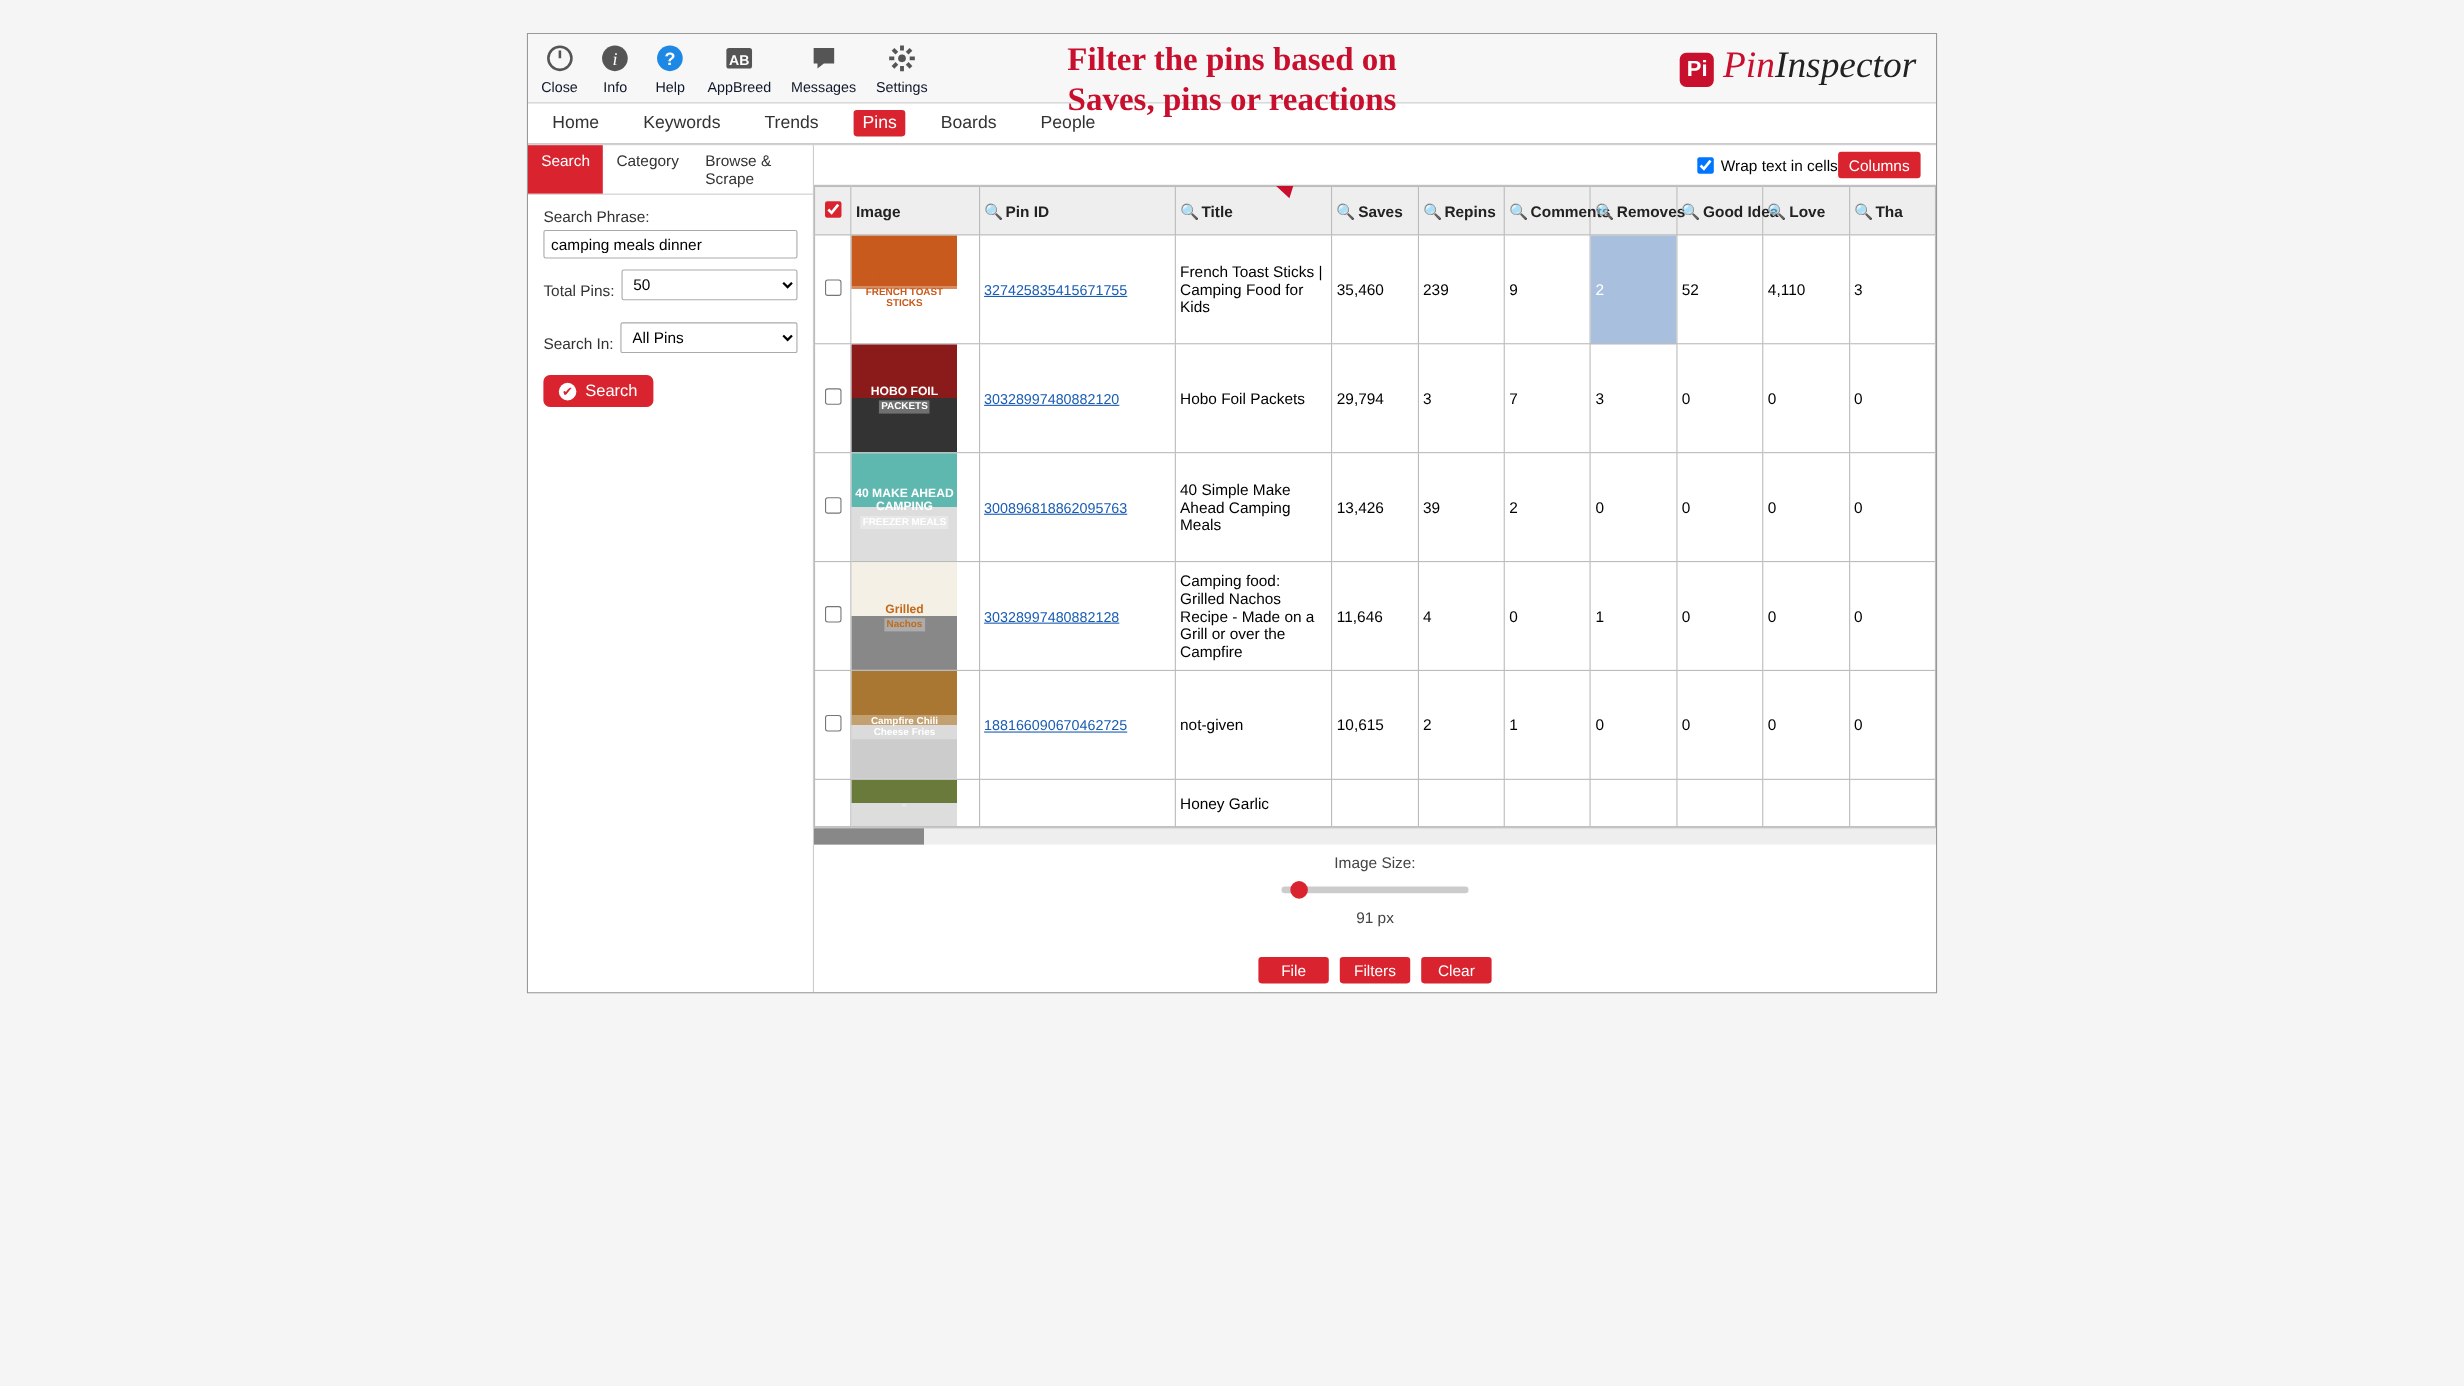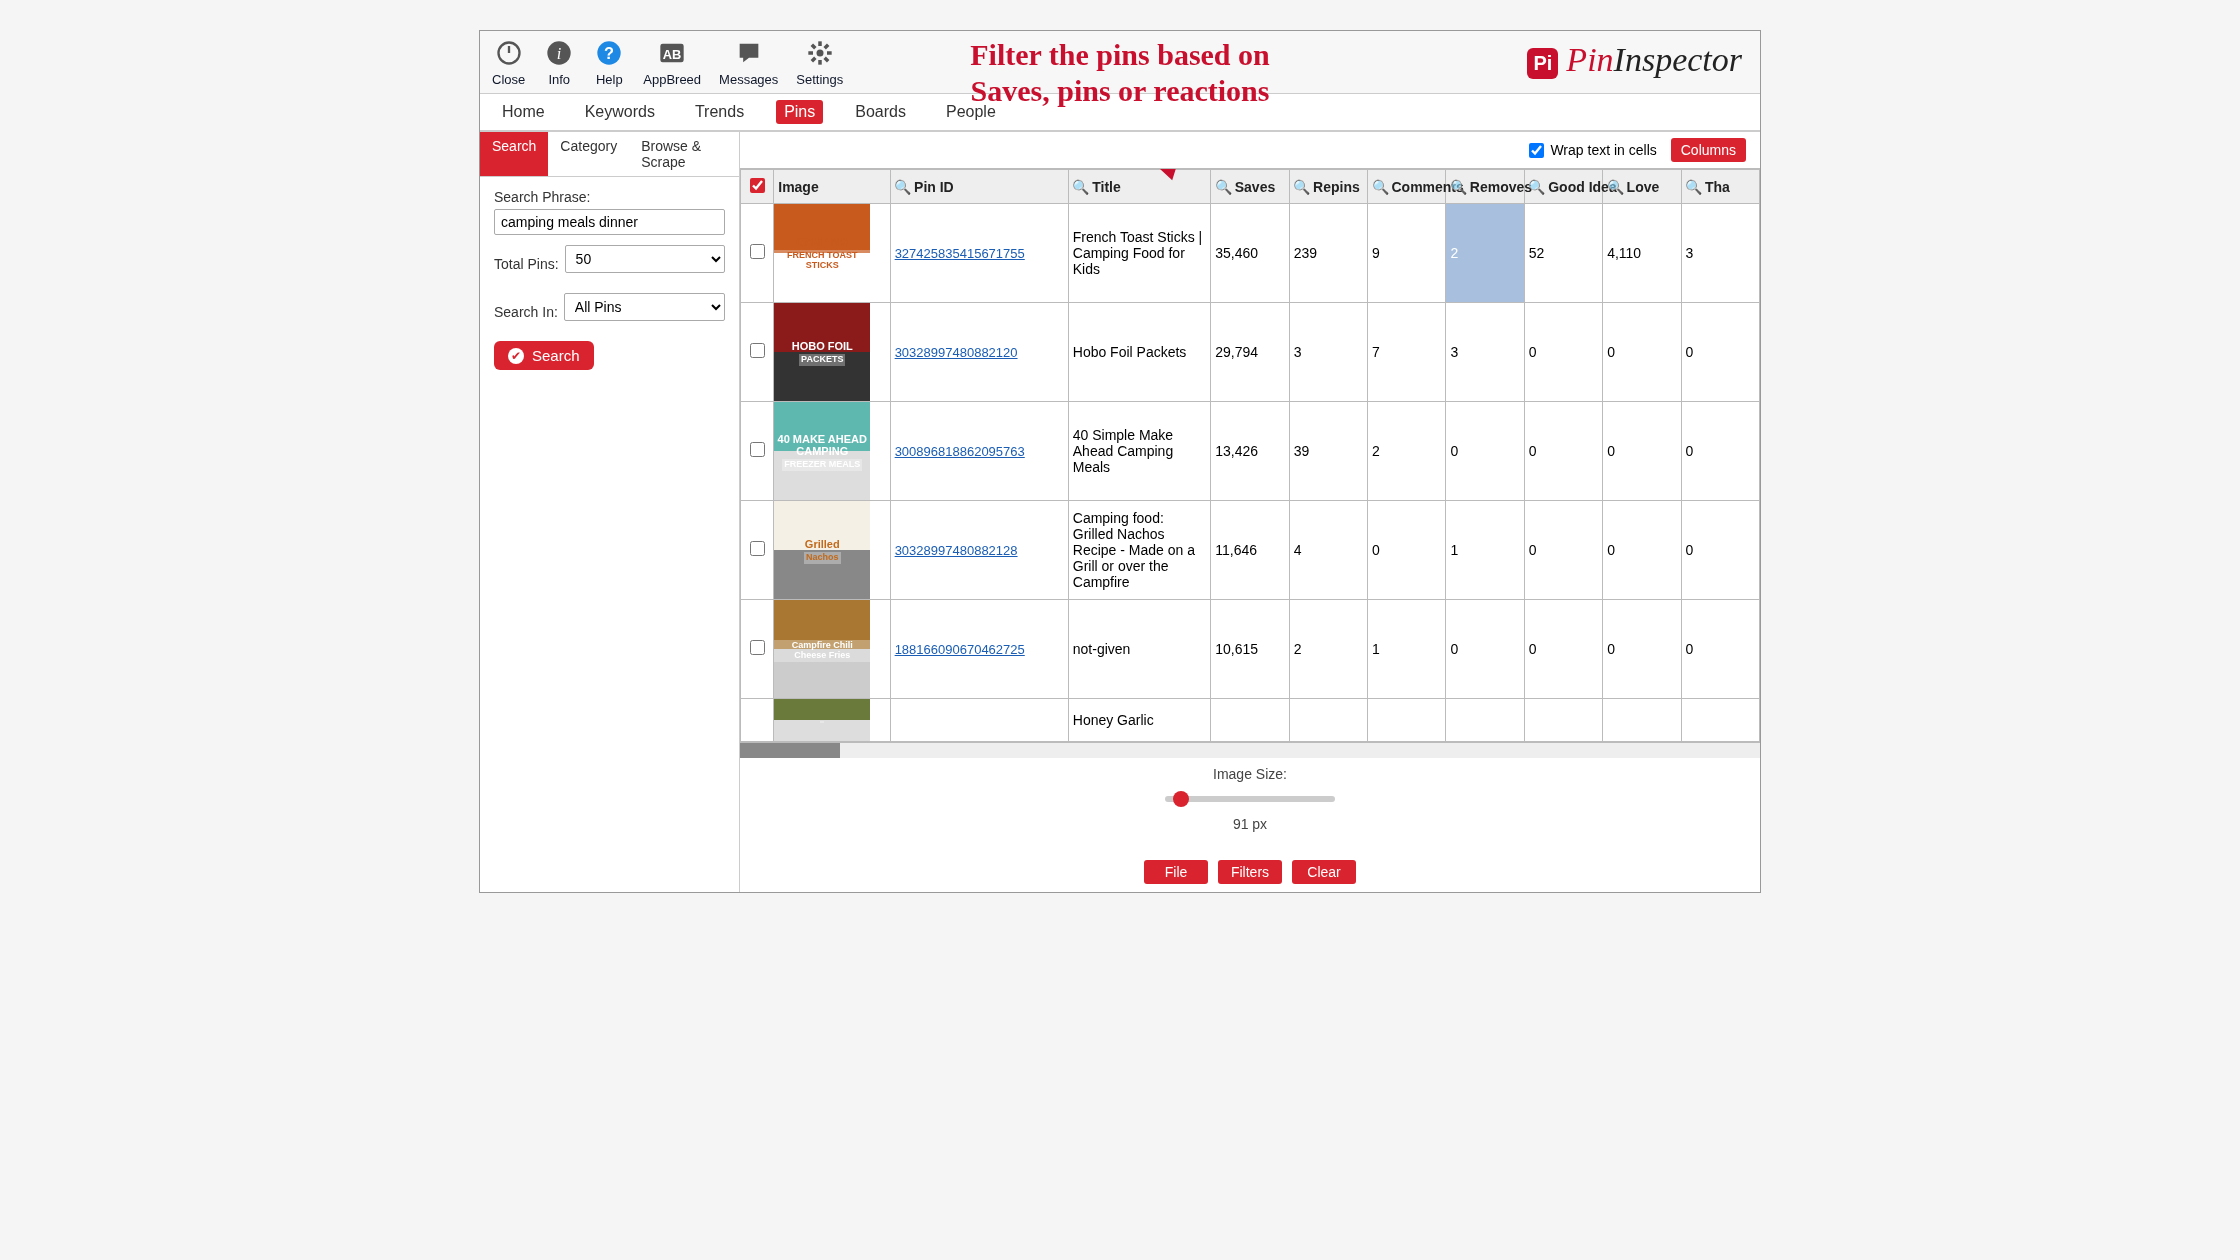--- a/index.html
+++ b/index.html
@@ -28,27 +28,27 @@
 .subtabs div { padding: 6px 12px; font-size: 14px; color: #333; cursor: pointer; }
 .subtabs .active { background: #d9242f; color: #fff; }
 .sform { padding: 12px 14px; font-size: 14px; color: #333; }
 .sform label { display: block; margin-bottom: 4px; }
 .sform input[type=text], .sform select { width: 100%; padding: 4px 6px; font-size: 14px; border: 1px solid #aaa; border-radius: 2px; background: #fff; margin-bottom: 10px; }
 .sform .row { display: flex; align-items: center; margin-bottom: 10px; }
 .sform .row label { margin: 0 6px 0 0; white-space: nowrap; }
 .sbtn { background: #d9242f; color: #fff; border: none; border-radius: 6px; padding: 6px 14px; font-size: 15px; display: flex; align-items: center; gap: 8px; cursor: pointer; }
 .sbtn .chk { width: 16px; height: 16px; border-radius: 50%; background: #fff; color: #d9242f; display: flex; align-items: center; justify-content: center; font-size: 12px; }
 .main { flex: 1; display: flex; flex-direction: column; }
-.topbar { display: flex; justify-content: flex-end; align-items: center; padding: 6px 14px; gap: 14px; }
+.topbar { display: flex; justify-content: flex-end; align-items: center; padding: 6px 14px; }
 .topbar label { font-size: 14px; display: flex; align-items: center; gap: 6px; }
 .redbtn { background: #d9242f; color: #fff; padding: 4px 10px; border-radius: 3px; font-size: 14px; cursor: pointer; border: none; }
 .table-wrap { position: relative; border-top: 1px solid #bbb; overflow: hidden; }
 table { border-collapse: collapse; width: 1020px; table-layout: fixed; }
 th, td { border: 1px solid #bbb; font-size: 14px; text-align: left; vertical-align: middle; padding: 2px 4px; }
-th { background: #eee; font-weight: normal; color: #222; height: 34px; white-space: nowrap; }
+th { background: #eee; font-weight: normal; color: #222; height: 44px; white-space: nowrap; }
 th .mag { color: #d9242f; font-weight: bold; margin-right: 2px; }
 .cbcol { width: 28px; text-align: center; }
 .imgcol { width: 98px; }
 .pidcol { width: 150px; }
 .titcol { width: 120px; }
 .numcol { width: 66px; }
 .imgcol .thumb { width: 96px; height: 96px; display: flex; flex-direction: column; align-items: center; justify-content: center; font-size: 9px; font-weight: bold; color: #fff; text-align: center; overflow: hidden; line-height: 1.1; }
 .pidlink { color: #1a5db4; text-decoration: underline; font-size: 13px; word-break: break-all; }
 td.selected { background: #a8c0dd; border: 1px dashed #333; color: #fff; }
 .arrow { position: absolute; top: -36px; left: 406px; color: #c8102e; z-index: 5; }

